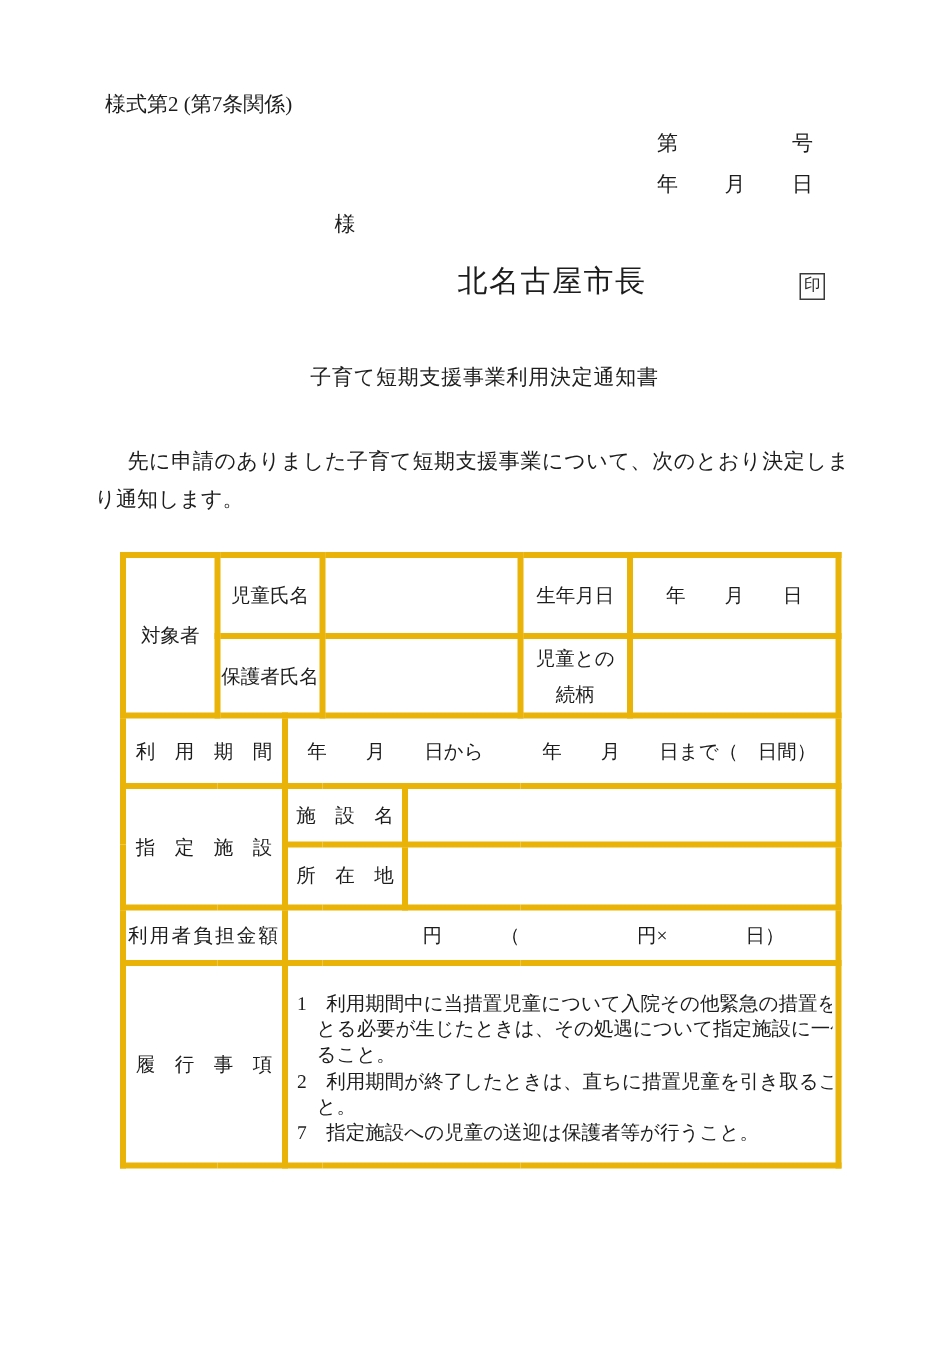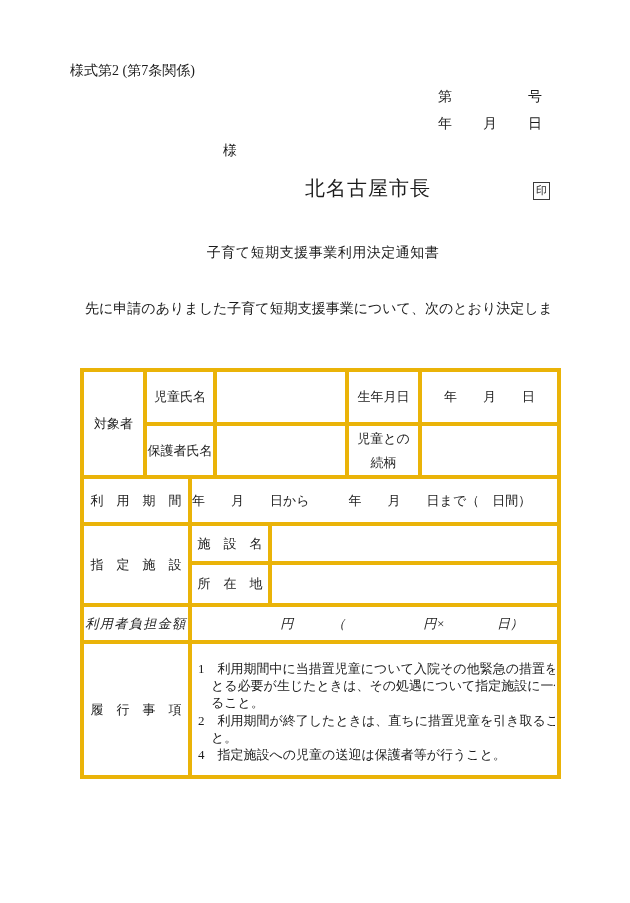--- a/index.html
+++ b/index.html
@@ -72,26 +72,26 @@
     border: 4px solid #eab308;
     font-size: 13px;
     vertical-align: middle;
     overflow: hidden;
   }
   tr.r1 { height: 54px; }
   tr.r2 { height: 53px; }
   tr.r3 { height: 47px; }
   tr.r4 { height: 39px; }
   tr.r5 { height: 42px; }
-  tr.r6 { height: 37px; font-style: italic; }
+  tr.r6 { height: 37px; }
   tr.r7 { height: 135px; }
   td.center { text-align: center; }
   td.charge-label { text-align: center; letter-spacing: 1.5px; }
   td.charge-value { text-align: right; padding-right: 34px; white-space: nowrap; }
-  td.period-value { text-align: left; white-space: nowrap; }
+  td.period-value { text-align: center; white-space: nowrap; }
   td.birth-value { text-align: center; white-space: nowrap; }
   .two-line-label { line-height: 24px; text-align: center; }
   td.ob-cell { vertical-align: top; padding: 4px 21px 0 6px; border-radius: 32px; }
   .ob-item .line { line-height: 17.3px; white-space: nowrap; }
   .ob-item .line:not(:first-child) { padding-left: 13px; }
 </style>
 </head>
 <body>
 
 <div class="page">
@@ -112,20 +112,21 @@
   <div class="abs addressee">様</div>
 
   <div class="abs sender">北名古屋市長</div>
 
   <div class="abs seal-box">印</div>
 
   <div class="abs doc-title">子育て短期支援事業利用決定通知書</div>
 
   <div class="abs body-para">
       <div class="line">先に申請のありました子育て短期支援事業について、次のとおり決定しま</div>
+      <div class="line">り通知します。</div>
     </div>
 
   <div class="abs form-table-wrap">
     <table class="form-table">
       <colgroup>
         <col style="width:63px">
           <col style="width:45px">
           <col style="width:25px">
         <col style="width:55px">
           <col style="width:77px">
@@ -174,21 +175,21 @@
           <div class="ob-item">
                 <div class="line">1　利用期間中に当措置児童について入院その他緊急の措置を</div>
                 <div class="line">とる必要が生じたときは、その処遇について指定施設に一任す</div>
                 <div class="line">ること。</div>
               </div>
           <div class="ob-item">
                 <div class="line">2　利用期間が終了したときは、直ちに措置児童を引き取るこ</div>
                 <div class="line">と。</div>
               </div>
           <div class="ob-item">
-                <div class="line">4　指定施設への児童の送迎は保護者等が行うこと。</div>
+                <div class="line">7　指定施設への児童の送迎は保護者等が行うこと。</div>
               </div>
         </td>
       </tr>
     </tbody>
       </table>
   </div>
 
 </div>
 
 </body></html>

